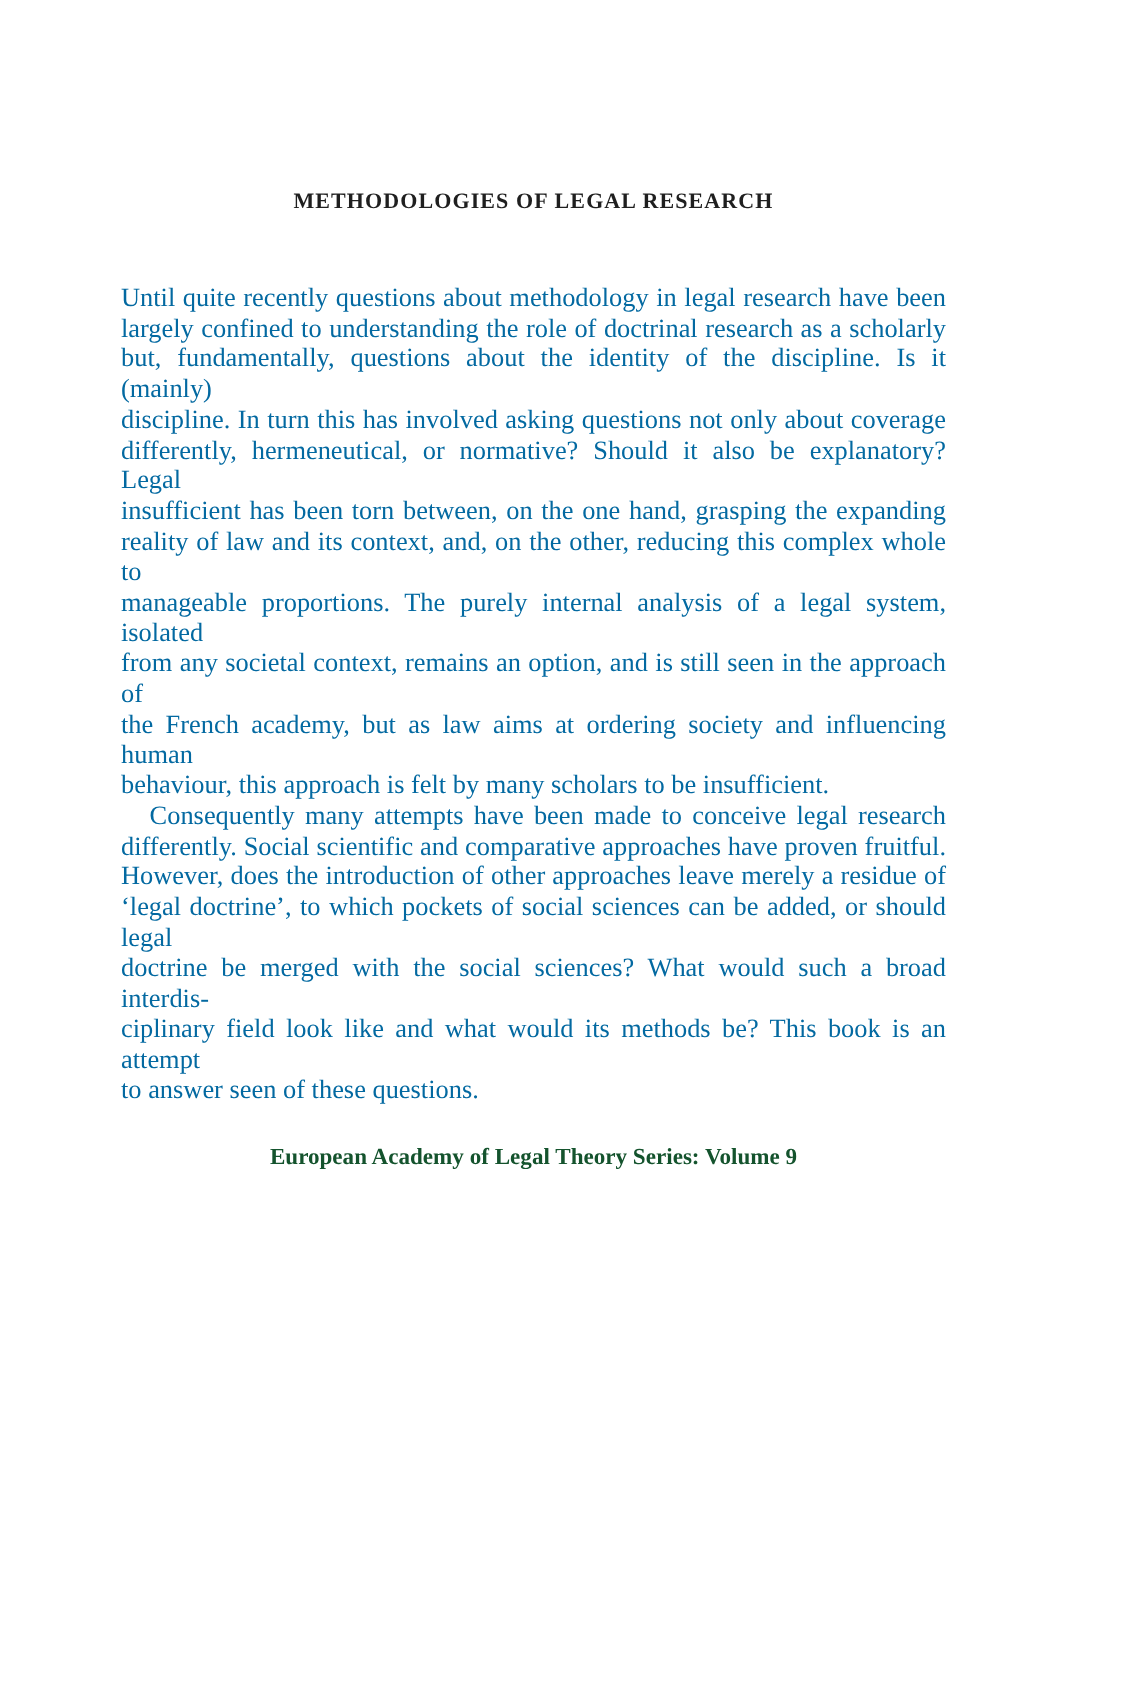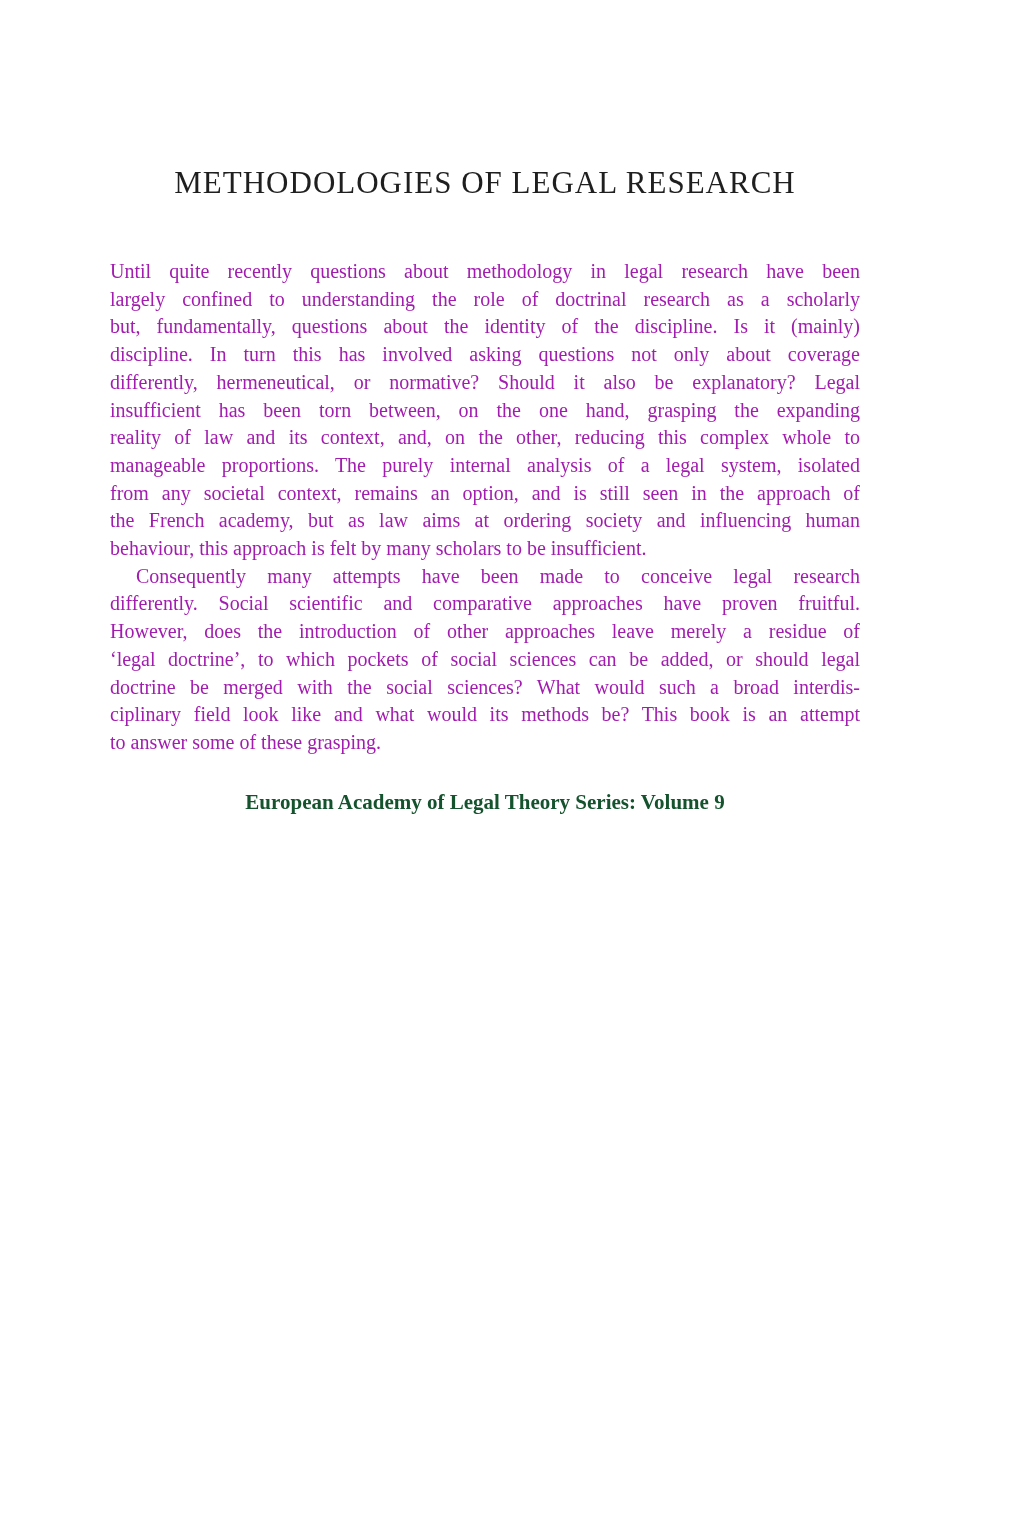--- a/index.html
+++ b/index.html
@@ -17,38 +17,38 @@
     overflow: hidden;
   }
   .content {
     position: absolute;
     left: 110px;
     top: 166px;
     width: 750px;
   }
   .title {
     margin: 0 0 58px 0;
-    font-size: 31px;
+    font-size: 20px;
     line-height: 34px;
-    font-weight: 400;
+    font-weight: 700;
     letter-spacing: 1px;
     text-align: center;
     white-space: nowrap;
     color: #1f1f1f;
   }
   .para {
     margin: 0;
     padding: 0;
   }
   .line {
-    font-size: 20px;
+    font-size: 24px;
     line-height: 27.7px;
     text-align: justify;
     text-align-last: justify;
-    color: #a21caf;
+    color: #0369a1;
   }
   .line.last {
     text-align-last: left;
   }
   .line.indent {
     text-indent: 26px;
   }
   .series {
     margin-top: 31px;
     font-size: 21px;
@@ -81,20 +81,20 @@
         <div class="line last">behaviour, this approach is felt by many scholars to be insufficient.</div>
       </div>
 
       <div class="para">
         <div class="line indent">Consequently many attempts have been made to conceive legal research</div>
         <div class="line">differently. Social scientific and comparative approaches have proven fruitful.</div>
         <div class="line">However, does the introduction of other approaches leave merely a residue of</div>
         <div class="line">‘legal doctrine’, to which pockets of social sciences can be added, or should legal</div>
         <div class="line">doctrine be merged with the social sciences? What would such a broad interdis-</div>
         <div class="line">ciplinary field look like and what would its methods be? This book is an attempt</div>
-        <div class="line last">to answer some of these grasping.</div>
+        <div class="line last">to answer seen of these questions.</div>
       </div>
     </div>
 
     <div class="series">European Academy of Legal Theory Series: Volume 9</div>
 
   </div>
 </div>
 
 </body></html>

